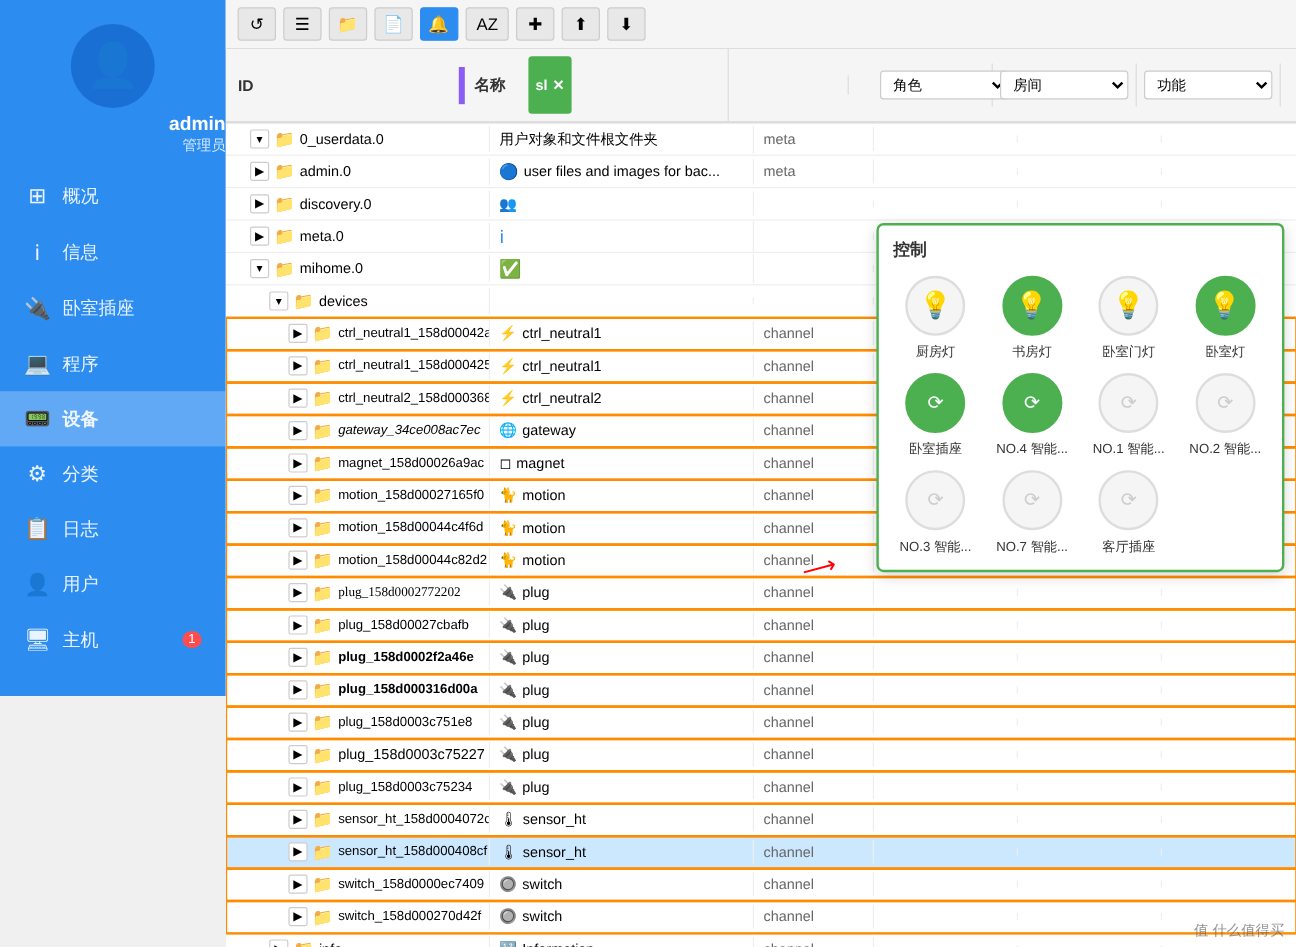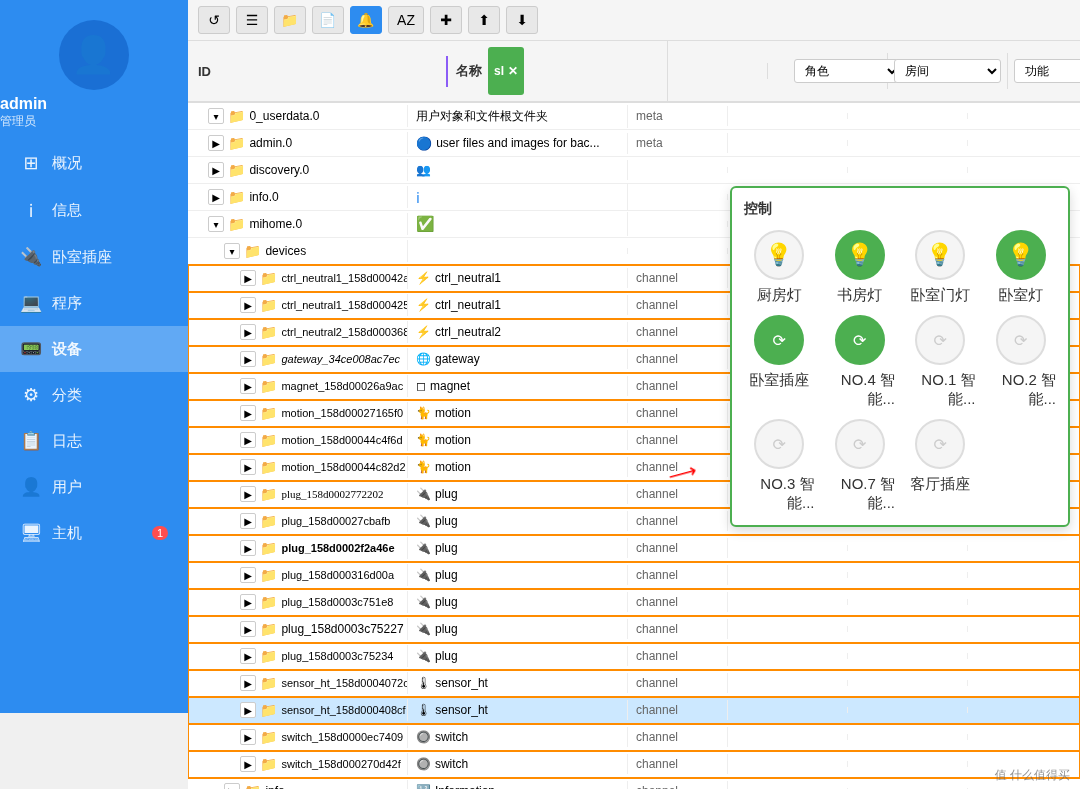--- a/index.html
+++ b/index.html
@@ -4,23 +4,23 @@
   <style>
     * { box-sizing: border-box; margin: 0; padding: 0; font-family: 'Microsoft YaHei', Arial, sans-serif; }
     body { width: 1080px; height: 789px; overflow: hidden; display: flex; background: #f0f0f0; }
 
     
     .sidebar {
       width: 188px;
       background: #2d8cf0;
       display: flex;
       flex-direction: column;
-      align-items: flex-start;
+      align-items: flex-end;
       flex-shrink: 0;
-      height: 713px;
+      height: 580px;
     }
     .sidebar-avatar {
       width: 70px; height: 70px; border-radius: 50%;
       background: #1a6fd4;
       margin: 20px auto 5px;
       display: flex; align-items: center; justify-content: center;
       font-size: 30px; color: white;
       overflow: hidden;
     }
     .sidebar-username { color: white; font-size: 16px; font-weight: bold; text-align: center; }
@@ -66,21 +66,21 @@
     .table-area { flex: 1; overflow-y: auto; position: relative; background: white; }
 
     
     .table-header {
       display: flex; align-items: center;
       background: #f5f5f5;
       border-bottom: 2px solid #ddd;
       position: sticky; top: 0; z-index: 10;
       font-size: 13px; font-weight: bold; color: #333;
     }
-    .col-id { width: 260px; padding: 8px 10px; border-right: 2px solid #8b5cf6; flex-shrink: 0; }
+    .col-id { width: 199px; padding: 8px 10px; border-right: 5px solid #8b5cf6; flex-shrink: 0; }
     .col-name { width: 220px; padding: 8px 10px; border-right: 1px solid #ddd; flex-shrink: 0; }
     .col-type { width: 100px; padding: 8px 10px; border-right: 1px solid #ddd; flex-shrink: 0; }
     .col-role { width: 120px; padding: 8px 6px; border-right: 1px solid #ddd; flex-shrink: 0; }
     .col-room { width: 120px; padding: 8px 6px; border-right: 1px solid #ddd; flex-shrink: 0; }
     .col-func { width: 120px; padding: 8px 6px; border-right: 1px solid #ddd; flex-shrink: 0; }
 
     .search-box {
       background: #4caf50; color: white;
       border: none; border-radius: 3px;
       padding: 17px 6px; font-size: 12px;
@@ -179,21 +179,21 @@
     .light-btn.on { background: #4caf50; border-color: #4caf50; color: white; }
     .light-btn.off { background: #f5f5f5; color: #ccc; }
     .plug-btn {
       width: 50px; height: 50px; border-radius: 50%;
       border: 2px solid #ddd;
       display: flex; align-items: center; justify-content: center;
       font-size: 18px; cursor: pointer;
     }
     .plug-btn.on { background: #4caf50; border-color: #4caf50; color: white; }
     .plug-btn.off { background: #f5f5f5; color: #ccc; }
-    .control-label { font-size: 15px; color: #333; text-align: right; }
+    .control-label { font-size: 11px; color: #333; text-align: left; }
 
     
     .red-arrow {
       position: absolute;
       z-index: 25;
       color: red;
       font-size: 20px;
       pointer-events: none;
     }
 
@@ -265,21 +265,21 @@
     <div class="toolbar-btn" style="width:36px;">AZ</div>
     <div class="toolbar-btn">✚</div>
     <div class="toolbar-btn">⬆</div>
     <div class="toolbar-btn">⬇</div>
   </div>
 
   <div class="table-area" style="position:relative;">
 
     <div class="table-header">
       <div class="col-id">ID</div>
-      <div class="col-name" style="display:flex;align-items:center;gap:6px;padding:6px 8px;">
+      <div class="col-name" style="display:flex;align-items:center;gap:19px;padding:6px 8px;">
         <span>名称</span>
         <span class="search-box">
           <span>sl</span>
           <span class="search-close">✕</span>
         </span>
       </div>
       <div class="col-type"></div>
       <div class="col-role" style="padding:6px;">
         <select class="filter-select" style="width:100%;margin-left:20px;">
           <option>角色</option>
@@ -342,21 +342,21 @@
       <div class="cell-role"></div>
       <div class="cell-room"></div>
       <div class="cell-func"></div>
 
     </div>
 
     <div class="table-row">
       <div class="cell-id indent-1">
         <span class="expand-btn">▶</span>
         <span class="folder-icon">📁</span>
-        <span>info.0</span>
+        <span>meta.0</span>
       </div>
       <div class="cell-name">
         <span style="color:#2d8cf0;font-size:15px;">ℹ</span>
       </div>
       <div class="cell-type"></div>
       <div class="cell-role"></div>
       <div class="cell-room"></div>
       <div class="cell-func"></div>
 
     </div>
@@ -564,21 +564,21 @@
       <div class="cell-role"></div>
       <div class="cell-room"></div>
       <div class="cell-func"></div>
 
     </div>
 
     <div class="table-row" style="outline:2px solid #ff8c00;outline-offset:-1px;">
       <div class="cell-id indent-3">
         <span class="expand-btn">▶</span>
         <span class="folder-icon">📁</span>
-        <span style="font-size:11px;">plug_158d000316d00a</span>
+        <span style="font-size:11px;font-weight:bold;">plug_158d000316d00a</span>
       </div>
       <div class="cell-name">
         <span>🔌</span>plug
       </div>
       <div class="cell-type">channel</div>
       <div class="cell-role"></div>
       <div class="cell-room"></div>
       <div class="cell-func"></div>
 
     </div>

